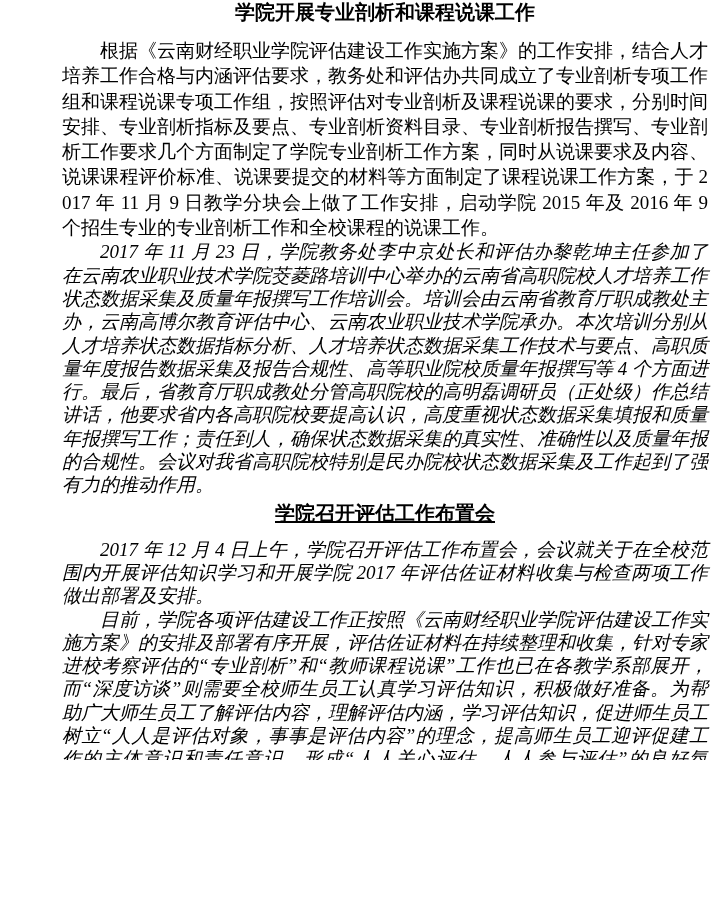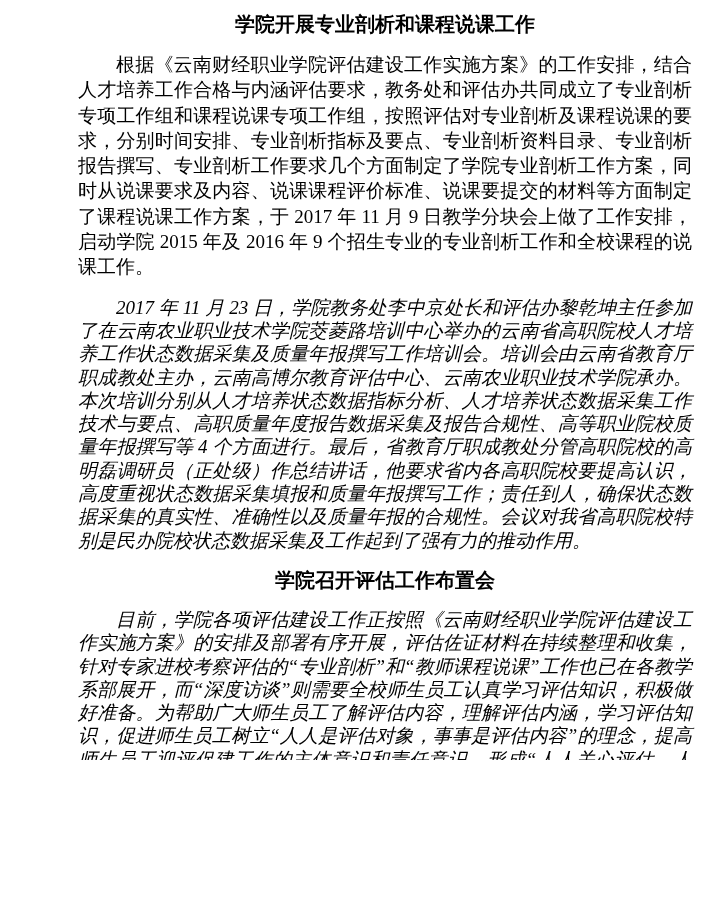--- a/index.html
+++ b/index.html
@@ -6,42 +6,42 @@
     margin: 0;
     padding: 0;
     background: #ffffff;
   }
   .page {
     position: relative;
     width: 728px;
     height: 760px;
     background: #ffffff;
     box-sizing: border-box;
-    padding: 12px 20px 0 62px;
+    padding: 0 20px 0 62px;
     overflow: hidden;
     color: #000000;
     font-family: "Liberation Serif", "DejaVu Serif", serif;
   }
   .section-heading {
     font-family: "Liberation Sans", "DejaVu Sans", sans-serif;
     font-weight: bold;
     font-size: 20px;
     line-height: 24px;
     text-align: center;
     color: #000000;
     margin: 0;
   }
   .heading-1 { margin: 0 0 14px 0; }
   .heading-2 { margin: 0 0 12px 0; }
-  .heading-3 { margin: 4px 0 13px 0; }
+  .heading-3 { margin: 4px 0 13px 0; text-decoration: underline; }
   .para {
     font-size: 19px;
     text-align: justify;
     text-indent: 2em;
-    margin: 16px;
+    margin: 0;
     color: #000000;
     word-break: break-all;
   }
   .para-loose { line-height: 25.3px; }
   .para-tight { line-height: 23.3px; font-style: italic; }
   .page-footer {
     position: absolute;
     left: 0;
     right: 0;
     top: 877px;
@@ -61,20 +61,21 @@
 
   <h2 class="section-heading heading-1">学院开展专业剖析和课程说课工作</h2>
 
   <p class="para para-loose">根据《云南财经职业学院评估建设工作实施方案》的工作安排，结合人才培养工作合格与内涵评估要求，教务处和评估办共同成立了专业剖析专项工作组和课程说课专项工作组，按照评估对专业剖析及课程说课的要求，分别时间安排、专业剖析指标及要点、专业剖析资料目录、专业剖析报告撰写、专业剖析工作要求几个方面制定了学院专业剖析工作方案，同时从说课要求及内容、说课课程评价标准、说课要提交的材料等方面制定了课程说课工作方案，于 2017 年 11 月 9 日教学分块会上做了工作安排，启动学院 2015 年及 2016 年 9 个招生专业的专业剖析工作和全校课程的说课工作。</p>
 
 
   <p class="para para-tight">2017 年 11 月 23 日，学院教务处李中京处长和评估办黎乾坤主任参加了在云南农业职业技术学院茭菱路培训中心举办的云南省高职院校人才培养工作状态数据采集及质量年报撰写工作培训会。培训会由云南省教育厅职成教处主办，云南高博尔教育评估中心、云南农业职业技术学院承办。本次培训分别从人才培养状态数据指标分析、人才培养状态数据采集工作技术与要点、高职质量年度报告数据采集及报告合规性、高等职业院校质量年报撰写等 4 个方面进行。最后，省教育厅职成教处分管高职院校的高明磊调研员（正处级）作总结讲话，他要求省内各高职院校要提高认识，高度重视状态数据采集填报和质量年报撰写工作；责任到人，确保状态数据采集的真实性、准确性以及质量年报的合规性。会议对我省高职院校特别是民办院校状态数据采集及工作起到了强有力的推动作用。</p>
 
   <h2 class="section-heading heading-3">学院召开评估工作布置会</h2>
 
+  <p class="para para-tight">2017 年 12 月 4 日上午，学院召开评估工作布置会，会议就关于在全校范围内开展评估知识学习和开展学院 2017 年评估佐证材料收集与检查两项工作做出部署及安排。</p>
 
   <p class="para para-tight">目前，学院各项评估建设工作正按照《云南财经职业学院评估建设工作实施方案》的安排及部署有序开展，评估佐证材料在持续整理和收集，针对专家进校考察评估的“专业剖析”和“教师课程说课”工作也已在各教学系部展开，而“深度访谈”则需要全校师生员工认真学习评估知识，积极做好准备。为帮助广大师生员工了解评估内容，理解评估内涵，学习评估知识，促进师生员工树立“人人是评估对象，事事是评估内容”的理念，提高师生员工迎评促建工作的主体意识和责任意识，形成“人人关心评估，人人参与评估”的良好氛围，达到以评促建、以评促改、以评促管的目的，评估办专门编制了《高等职业院校人才培养工作评估学习资料汇编》供全校师生学</p>
 
   <div class="page-footer">
     <span class="page-number">- 4 -</span>
   </div>
 
 </div>
 
 </body></html>

